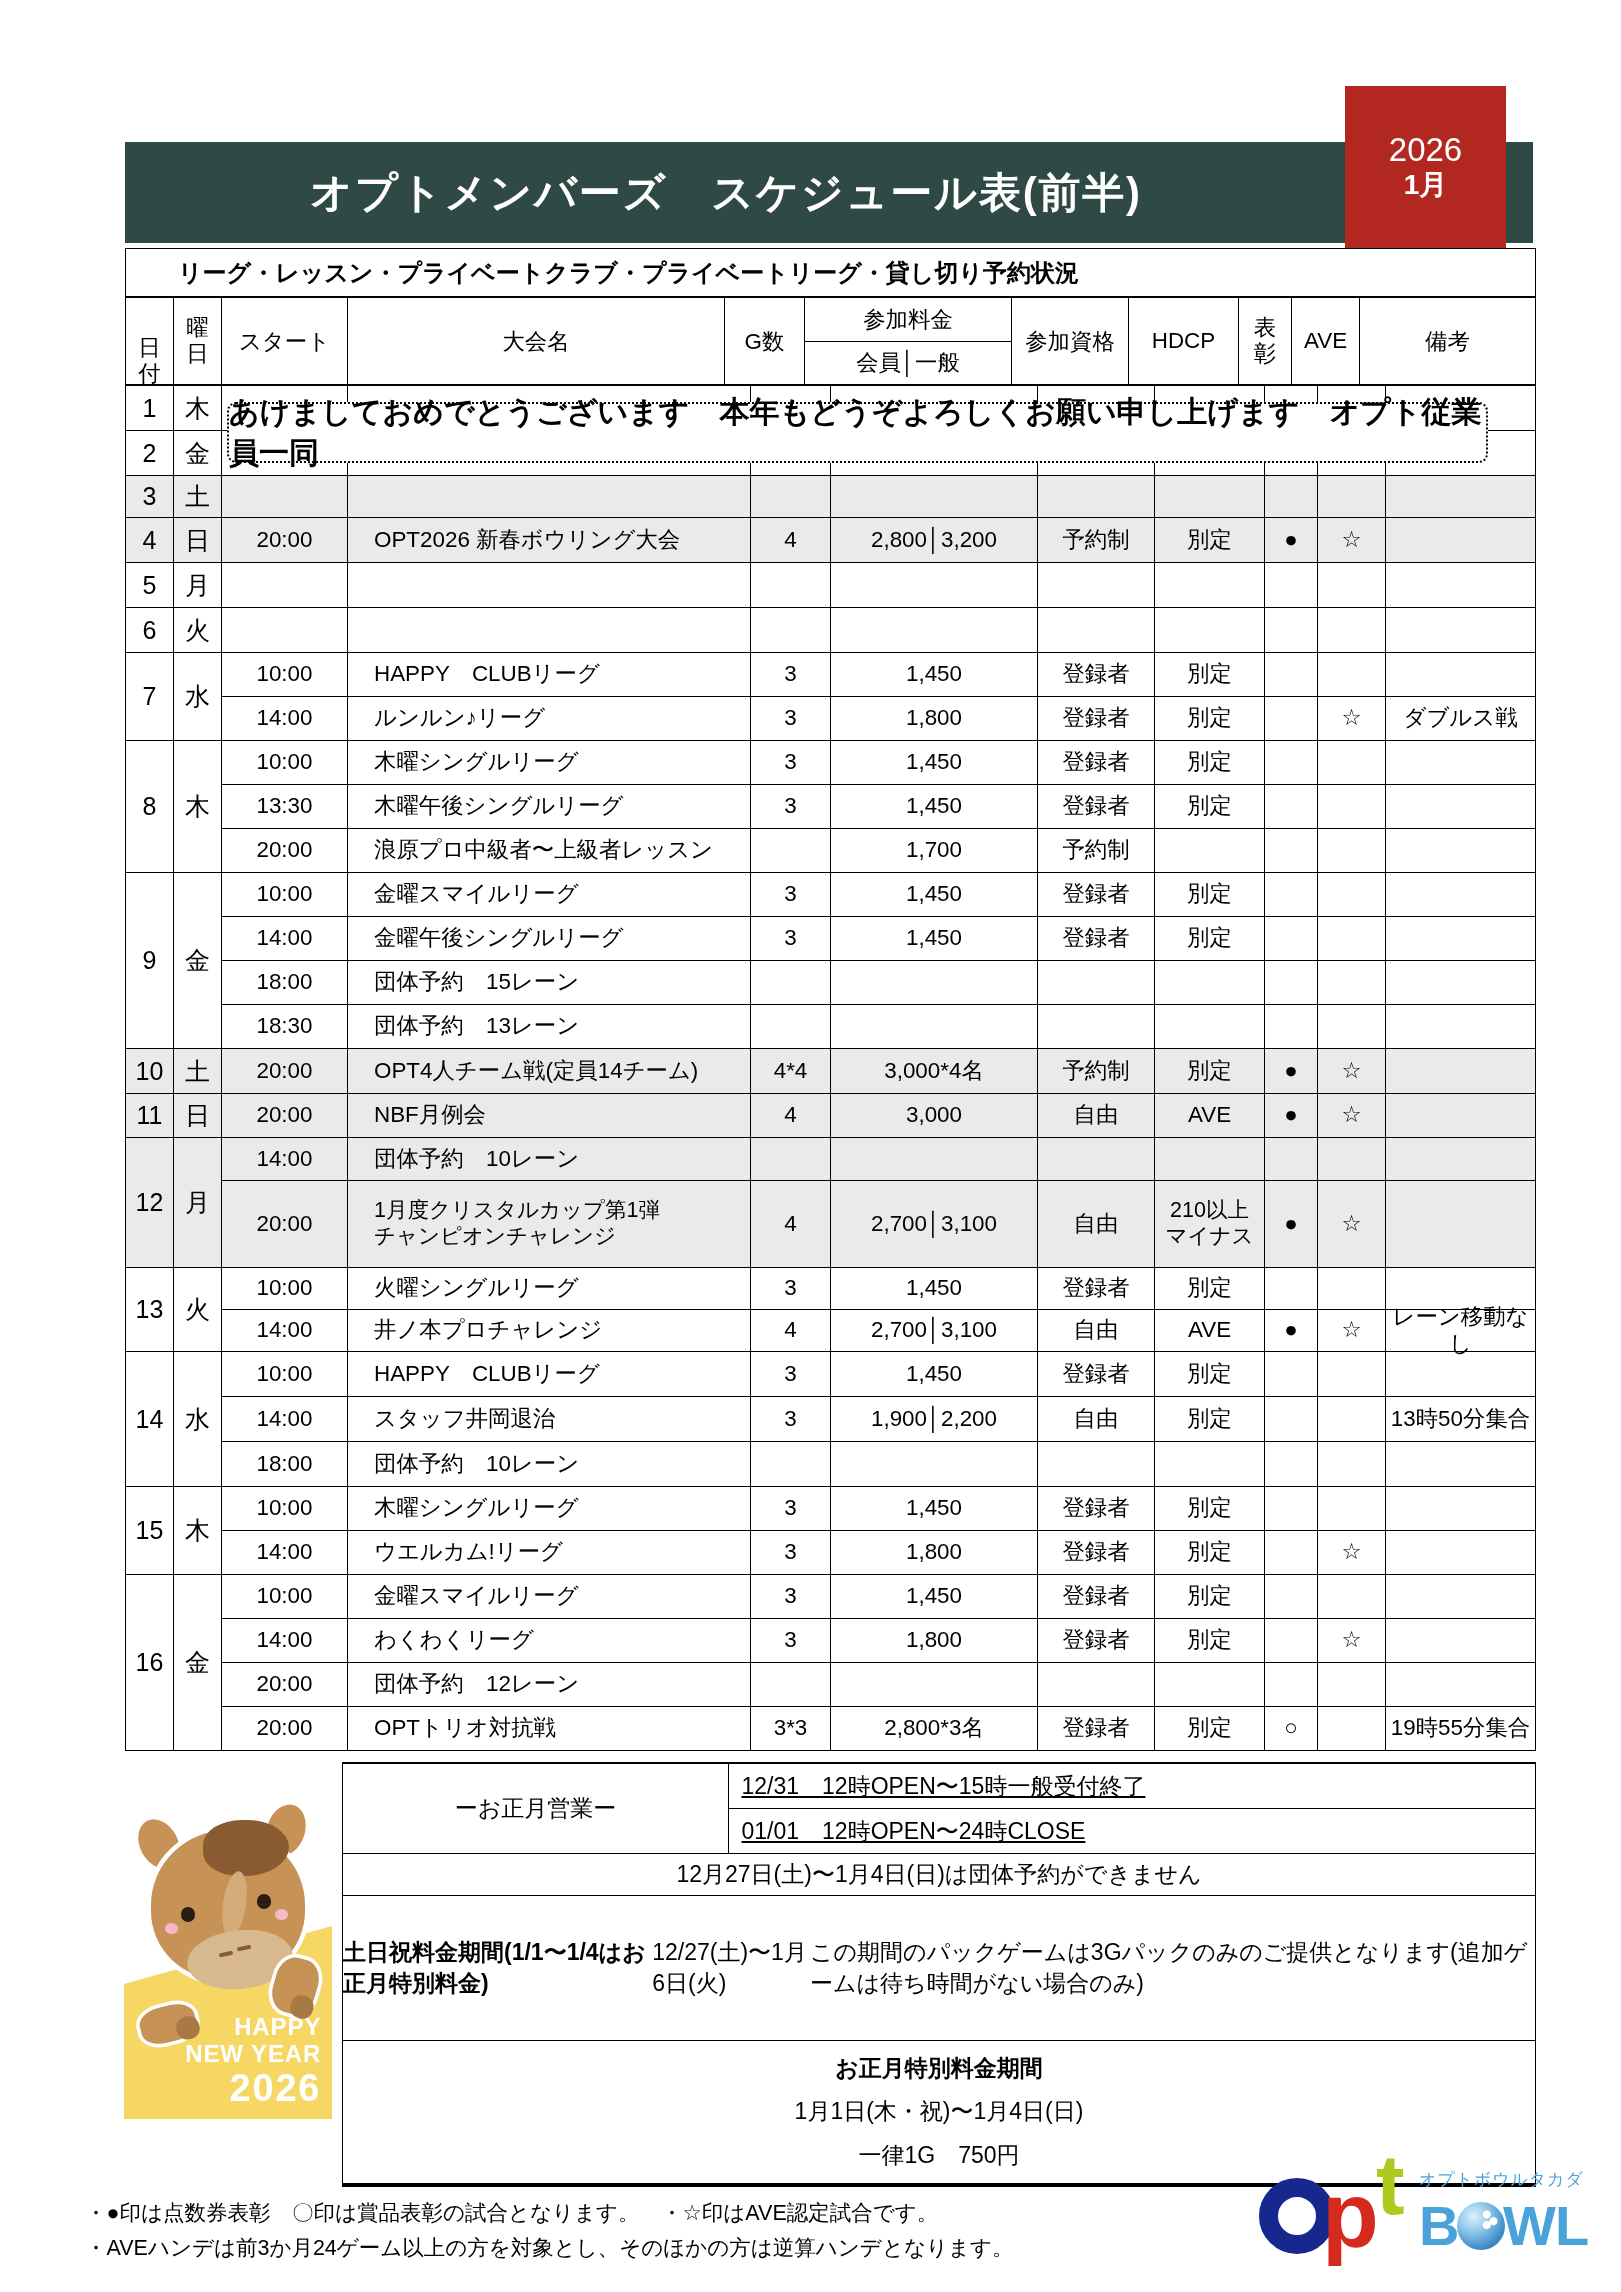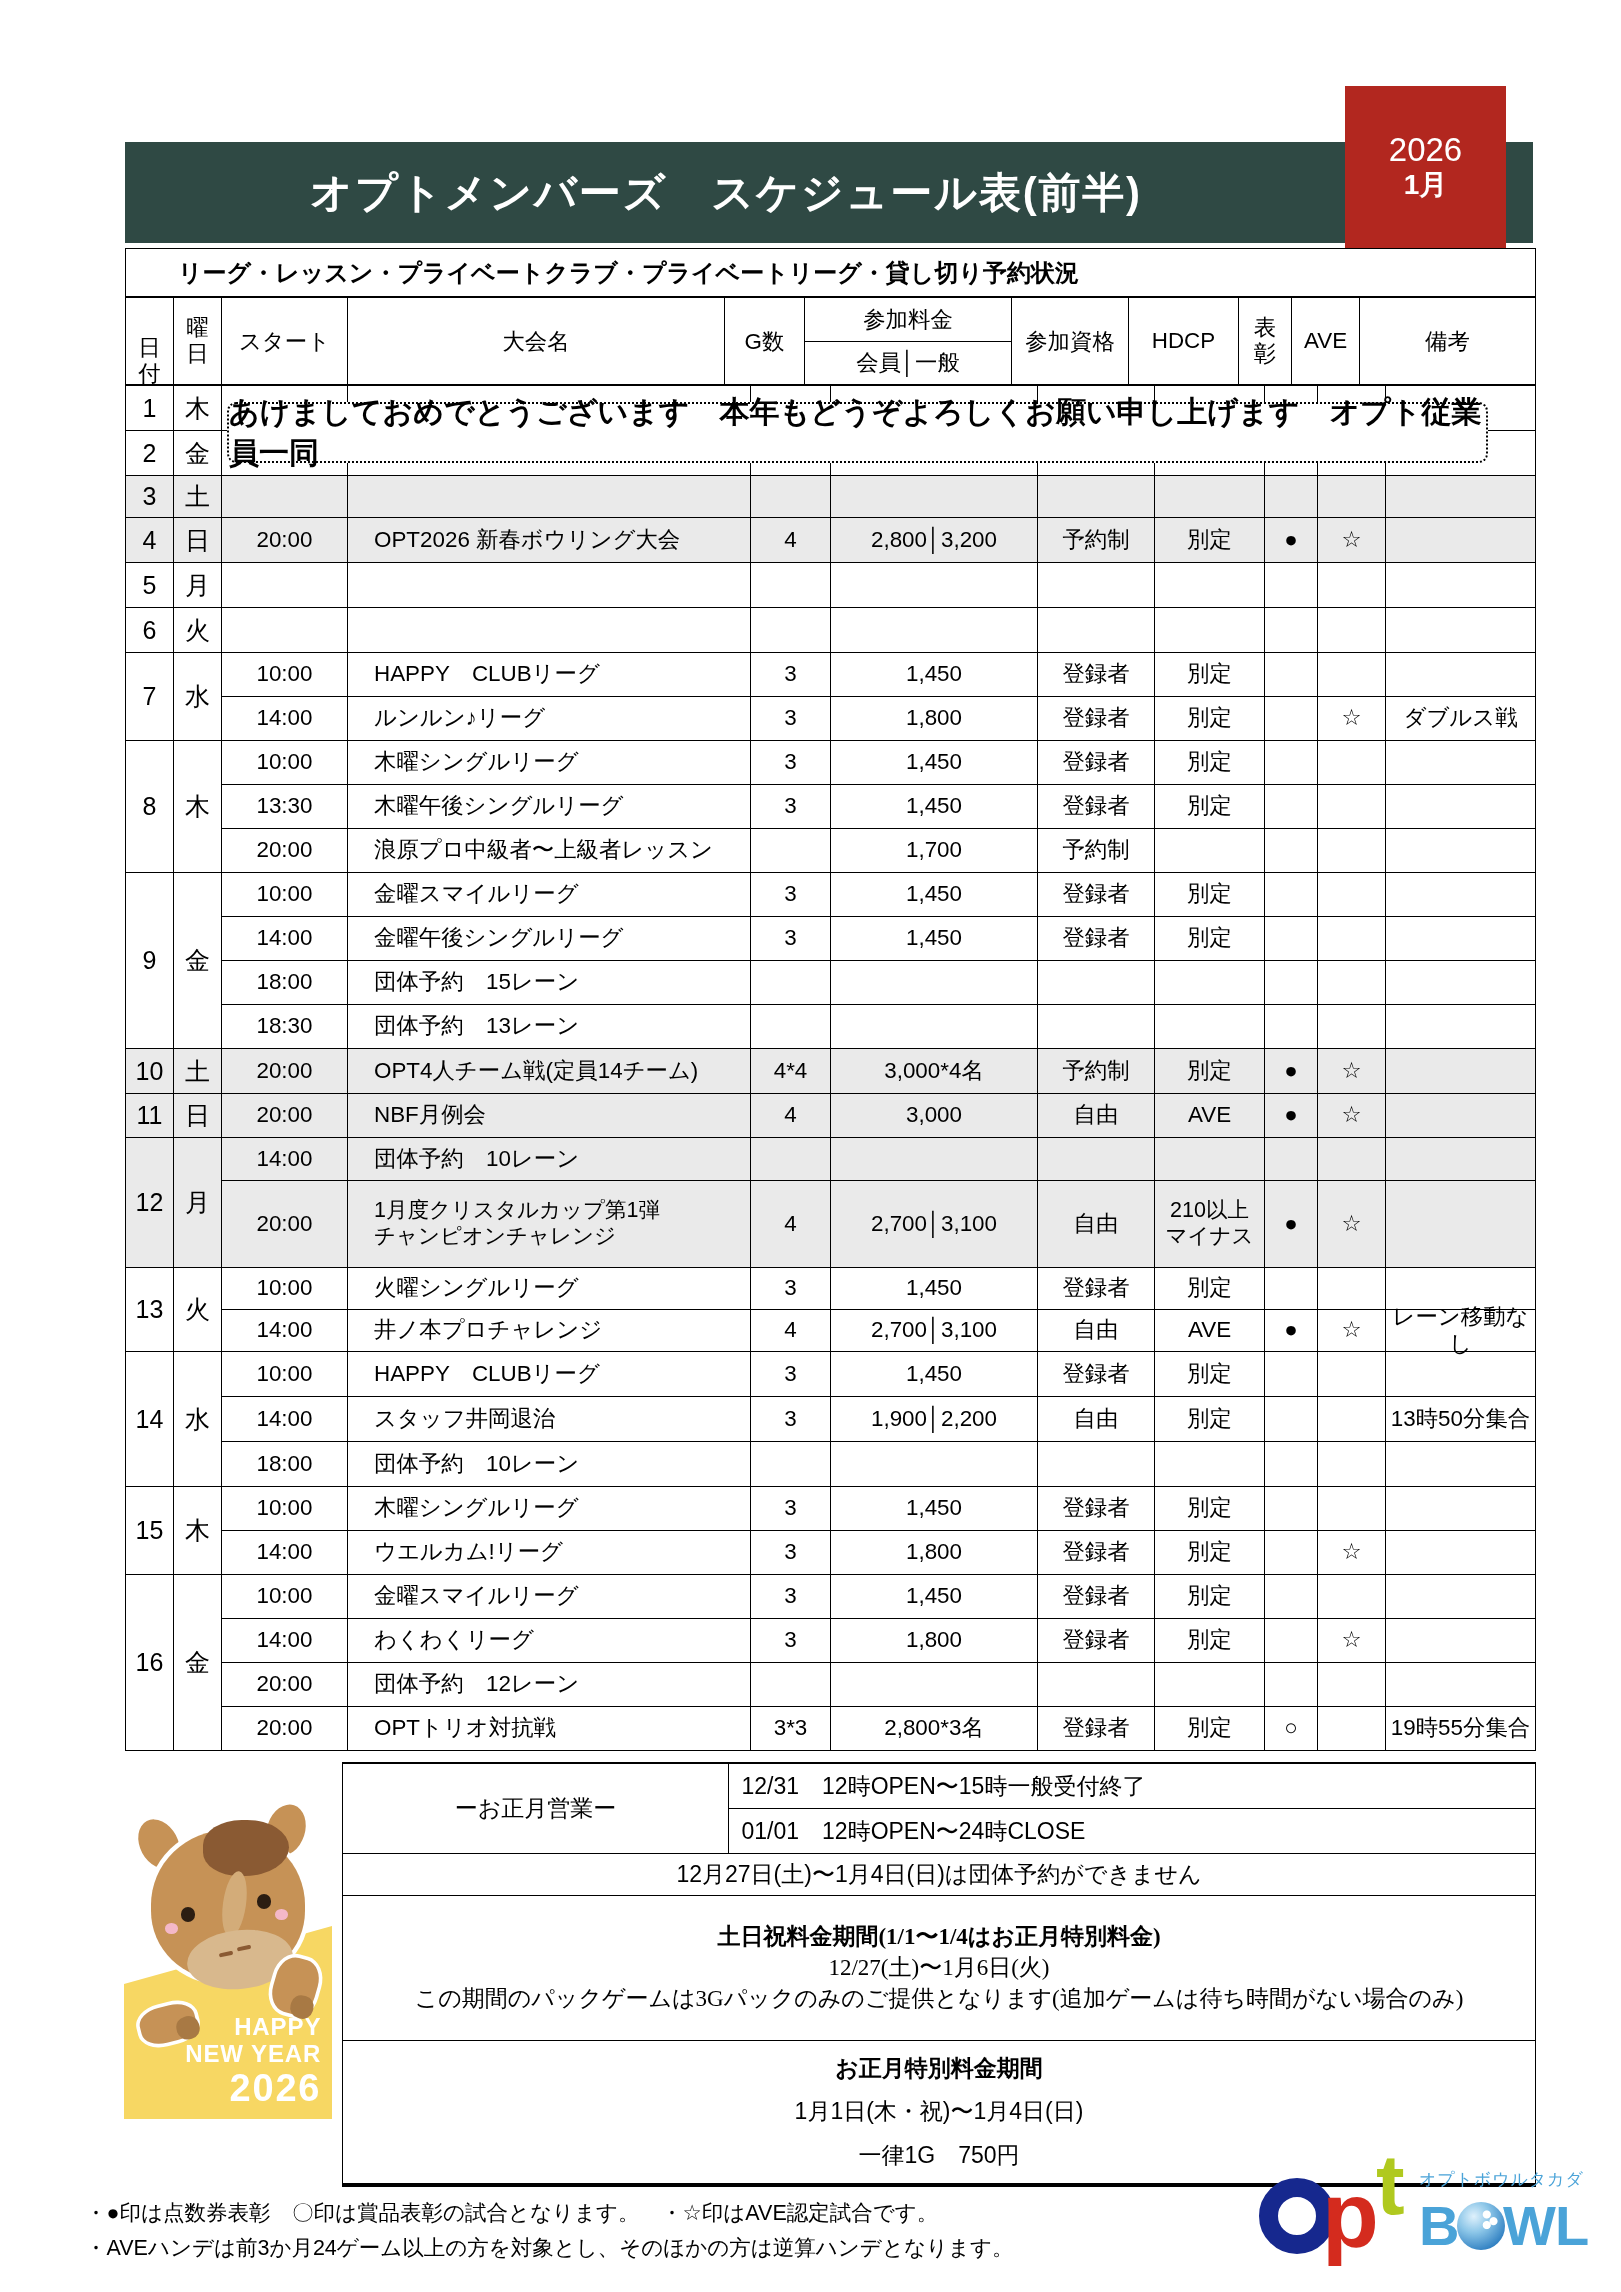--- a/index.html
+++ b/index.html
@@ -43,24 +43,24 @@
   .cell{display:flex;align-items:center;justify-content:center;border-left:0.9px solid #000;font-size:22.4px;text-align:center;line-height:1.2;}
   .cell.c-event{justify-content:flex-start;text-align:left;padding-left:26px;}
   .cell.small2{font-size:21.5px;}
   
   .greet{position:absolute;left:227px;top:402px;width:1257px;height:57px;background:#fff;border:2.7px dotted #000;border-radius:9px;z-index:2;display:flex;align-items:center;justify-content:center;font-size:30px;font-weight:bold;}
   
   .info{position:absolute;left:342px;width:1192px;border:1.8px solid #000;border-top:2.7px solid #000;border-bottom:4.5px solid #000;background:#fff;font-size:23px;}
   .irowA{display:flex;border-bottom:1.8px solid #000;}
   .irowA .lab{width:385px;flex:none;border-right:0.9px solid #000;display:flex;align-items:center;justify-content:center;}
   .irowA .cont{flex:1;display:flex;flex-direction:column;}
-  .irowA .cont .ln{height:44px;display:flex;align-items:center;padding-left:12.5px;}
+  .irowA .cont .ln{height:44px;display:flex;align-items:center;padding-left:12.5px;text-decoration:underline;}
   .irowA .cont .ln + .ln{border-top:0.9px solid #000;}
   .irowB{height:41px;border-bottom:1.8px solid #000;display:flex;align-items:center;justify-content:center;}
-  .irowC{height:133px;border-bottom:1.8px solid #000;display:flex;flex-direction:column;justify-content:center;align-items:center;padding:5.4px 0;font-family:Liberation Serif, serif;}
+  .irowC{height:133px;border-bottom:1.8px solid #000;display:flex;flex-direction:row;justify-content:center;align-items:center;padding:5.4px 0;}
   .irowD{height:131px;display:flex;flex-direction:column;justify-content:space-around;align-items:center;padding:5.4px 0;}
   .bold{font-weight:bold;}
   
   .horse{position:absolute;left:124px;top:1816px;width:208px;height:303px;}
   .hy{position:absolute;left:0;bottom:0;width:100%;height:193px;background:#F7D763;clip-path:polygon(0 30%,100% 0,100% 100%,0 100%);z-index:1;}
   .hy-txt{position:absolute;right:10.7px;bottom:9px;text-align:right;color:#fff;font-weight:bold;line-height:1.12;z-index:2;}
   .hy-txt .l1,.hy-txt .l2{font-size:24px;letter-spacing:0.9px;}
   .hy-txt .l3{font-size:38px;letter-spacing:1.8px;}
   .head-h{position:absolute;left:27px;top:14.3px;width:154px;height:150px;background:#C69256;border-radius:50% 50% 46% 46%;box-shadow:0 0 0 4.5px #fff;z-index:3;}
   .ear{position:absolute;width:38px;height:52px;background:#C69256;border-radius:50% 50% 50% 50%;box-shadow:0 0 0 4.5px #fff;z-index:2;}

